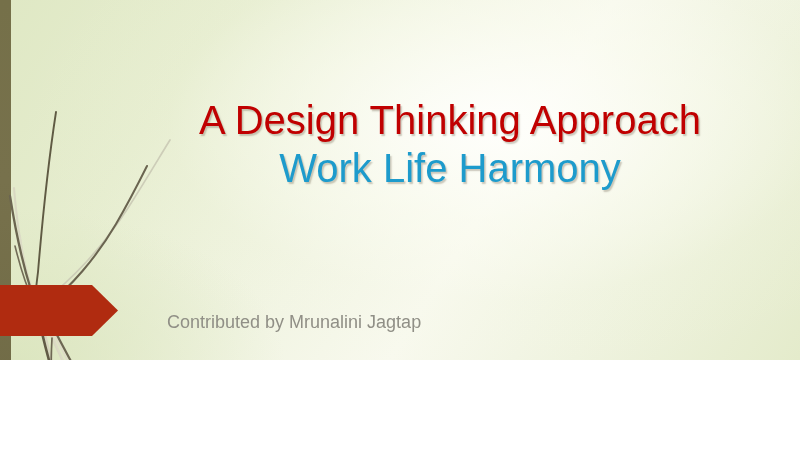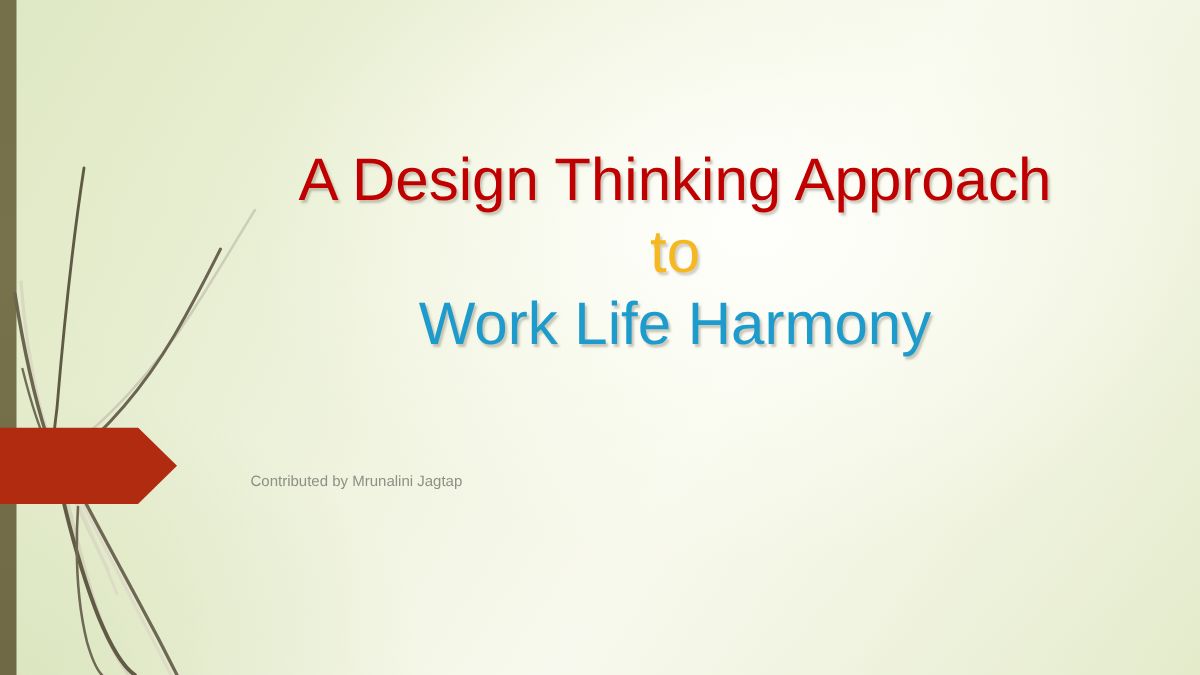--- a/index.html
+++ b/index.html
@@ -3,21 +3,21 @@
 <meta charset="utf-8">
 <style>
   html, body {
     margin: 0;
     padding: 0;
     background: #ffffff;
   }
   #slide {
     position: relative;
     width: 800px;
-    height: 450px;
+    height: 360px;
     overflow: hidden;
     font-family: "Liberation Sans", sans-serif;
     background: #e6edd0;
   }
 
   
   .bg-base {
     position: absolute;
     inset: 0;
     background: linear-gradient(122deg,
@@ -90,21 +90,21 @@
 
   
   .subtitle-block {
     position: absolute;
     left: 167px;
     top: 307px;
     width: 520px;
   }
   .subtitle-line {
     color: #908f86;
-    font-size: 10px;
+    font-size: 18px;
     line-height: 30px;
     font-weight: 400;
     white-space: nowrap;
   }
 </style>
 </head>
 <body>
 
 <div id="slide">
 
@@ -133,21 +133,20 @@
     <path d="M 42 306 C 58 338 78 374 94 404 C 106 426 114 442 118 450" stroke="#6d6753" stroke-width="2.2" fill="none" stroke-linecap="round"></path>
     <path d="M 52 338 C 50 372 52 404 58 428 C 62 442 66 448 68 450" stroke="#6e6854" stroke-width="1.7" fill="none" stroke-linecap="round"></path>
   </svg>
 
   <svg class="arrow-banner" viewBox="0 0 118 51" preserveAspectRatio="none">
     <polygon points="0,0 92,0 118,25.5 92,51 0,51" fill="#b02b10"></polygon>
   </svg>
 
   <div class="title-block">
     <div class="title-line title-1">A Design Thinking Approach</div>
-    <div class="title-line title-2">to</div>
     <div class="title-line title-3">Work Life Harmony</div>
   </div>
 
   <div class="subtitle-block">
     <div class="subtitle-line">Contributed by Mrunalini Jagtap</div>
   </div>
 
 </div>
 
 </body></html>

